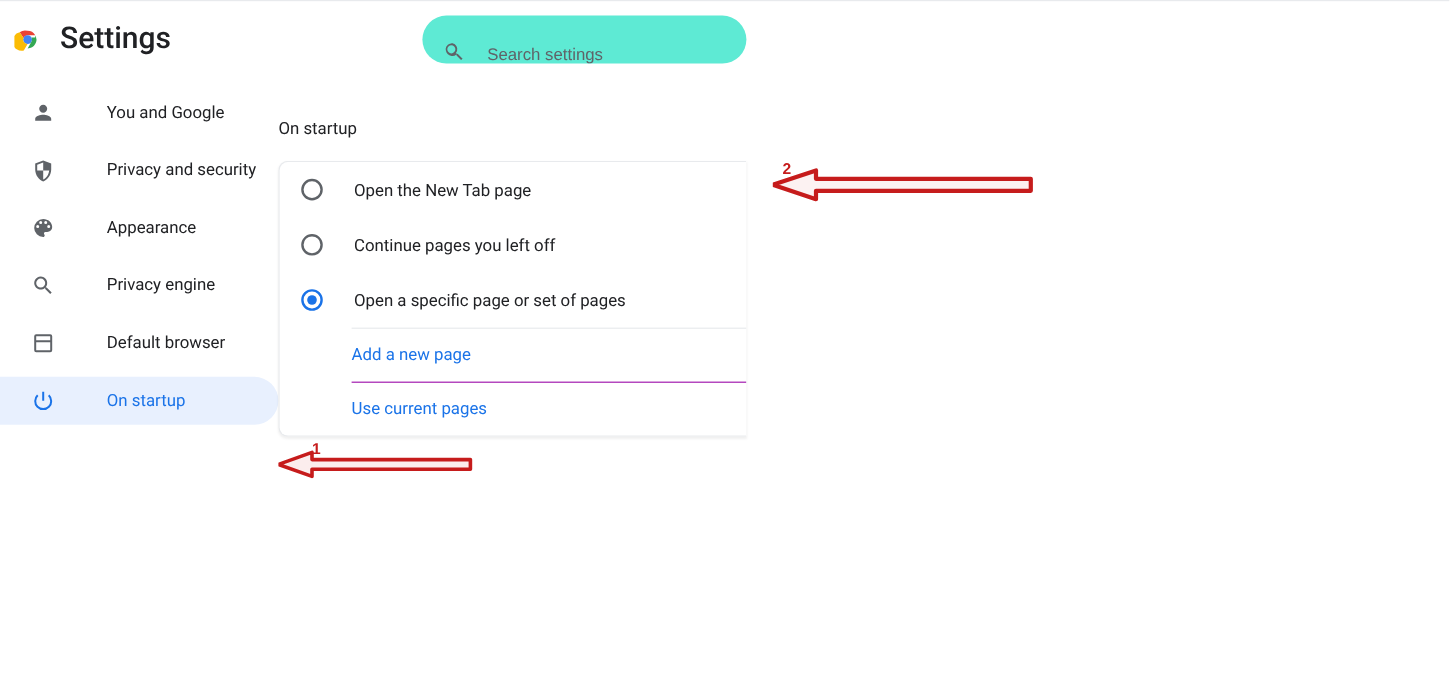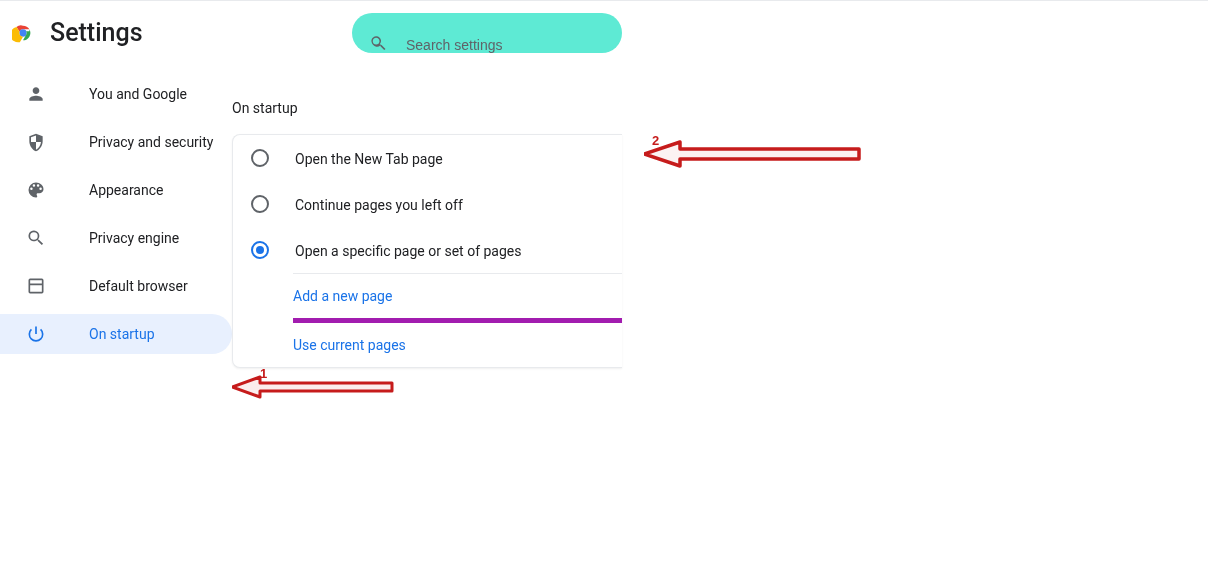--- a/index.html
+++ b/index.html
@@ -132,21 +132,21 @@
   .sub-actions {
     margin-left: 60px;
     border-top: 1px solid #e8eaed;
   }
   .sub-link {
     display: block;
     padding: 14px 0;
     font-size: 14px;
     color: #1a73e8;
     cursor: pointer;
-    border-bottom: 5px solid #a21caf;
+    border-bottom: 1px solid #a21caf;
   }
   .sub-link:last-child { border-bottom: none; }
 
   
   .annotation-arrow {
     position: absolute;
     pointer-events: none;
   }
   .ann-label {
     position: absolute;

